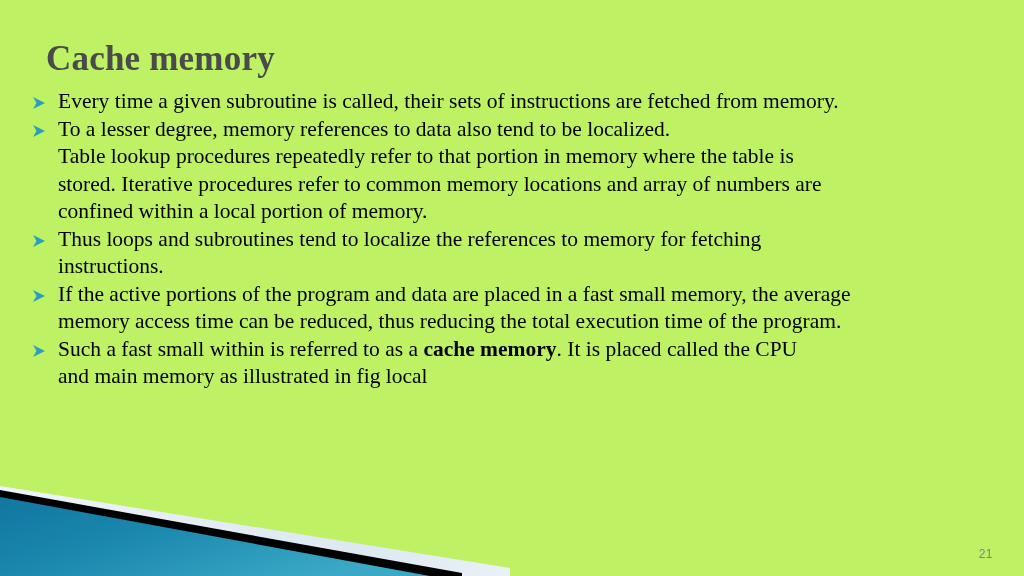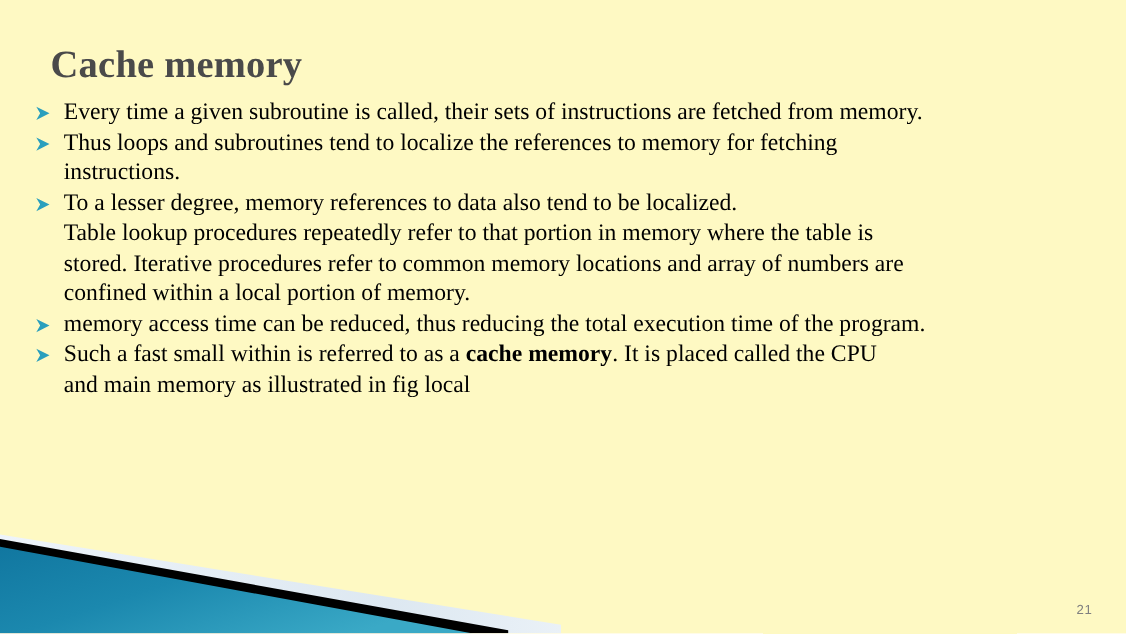--- a/index.html
+++ b/index.html
@@ -7,21 +7,21 @@
     padding: 0;
     background: #ffffff;
   }
   body {
     font-family: "Liberation Serif", serif;
   }
   .slide {
     position: relative;
     width: 1024px;
     height: 576px;
-    background: #fef9c3;
+    background: #bef264;
     overflow: hidden;
   }
 
   
   .slide-title {
     position: absolute;
     left: 46px;
     top: 38px;
     font-family: "Liberation Serif", serif;
     font-weight: bold;
@@ -113,42 +113,43 @@
       </span>
       <span class="bullet-line">Every time a given subroutine is called, their sets of instructions are fetched from memory.</span>
     </div>
 
     <div class="bullet-item">
       <span class="bullet-marker">
         <svg width="18" height="18" viewBox="0 0 18 18" xmlns="http://www.w3.org/2000/svg">
           <path d="M3 3 L15 9 L3 15 L6.5 9 Z" fill="#2a9fbd"></path>
         </svg>
       </span>
-      <span class="bullet-line">Thus loops and subroutines tend to localize the references to memory for fetching</span>
-      <span class="bullet-line">instructions.</span>
-    </div>
-
-    <div class="bullet-item">
-      <span class="bullet-marker">
-        <svg width="18" height="18" viewBox="0 0 18 18" xmlns="http://www.w3.org/2000/svg">
-          <path d="M3 3 L15 9 L3 15 L6.5 9 Z" fill="#2a9fbd"></path>
-        </svg>
-      </span>
       <span class="bullet-line">To a lesser degree, memory references to data also tend to be localized.</span>
       <span class="bullet-line">Table lookup procedures repeatedly refer to that portion in memory where the table is</span>
       <span class="bullet-line">stored. Iterative procedures refer to common memory locations and array of numbers are</span>
       <span class="bullet-line">confined within a local portion of memory.</span>
     </div>
 
     <div class="bullet-item">
       <span class="bullet-marker">
         <svg width="18" height="18" viewBox="0 0 18 18" xmlns="http://www.w3.org/2000/svg">
           <path d="M3 3 L15 9 L3 15 L6.5 9 Z" fill="#2a9fbd"></path>
         </svg>
       </span>
+      <span class="bullet-line">Thus loops and subroutines tend to localize the references to memory for fetching</span>
+      <span class="bullet-line">instructions.</span>
+    </div>
+
+    <div class="bullet-item">
+      <span class="bullet-marker">
+        <svg width="18" height="18" viewBox="0 0 18 18" xmlns="http://www.w3.org/2000/svg">
+          <path d="M3 3 L15 9 L3 15 L6.5 9 Z" fill="#2a9fbd"></path>
+        </svg>
+      </span>
+      <span class="bullet-line">If the active portions of the program and data are placed in a fast small memory, the average</span>
       <span class="bullet-line">memory access time can be reduced, thus reducing the total execution time of the program.</span>
     </div>
 
     <div class="bullet-item">
       <span class="bullet-marker">
         <svg width="18" height="18" viewBox="0 0 18 18" xmlns="http://www.w3.org/2000/svg">
           <path d="M3 3 L15 9 L3 15 L6.5 9 Z" fill="#2a9fbd"></path>
         </svg>
       </span>
       <span class="bullet-line">

